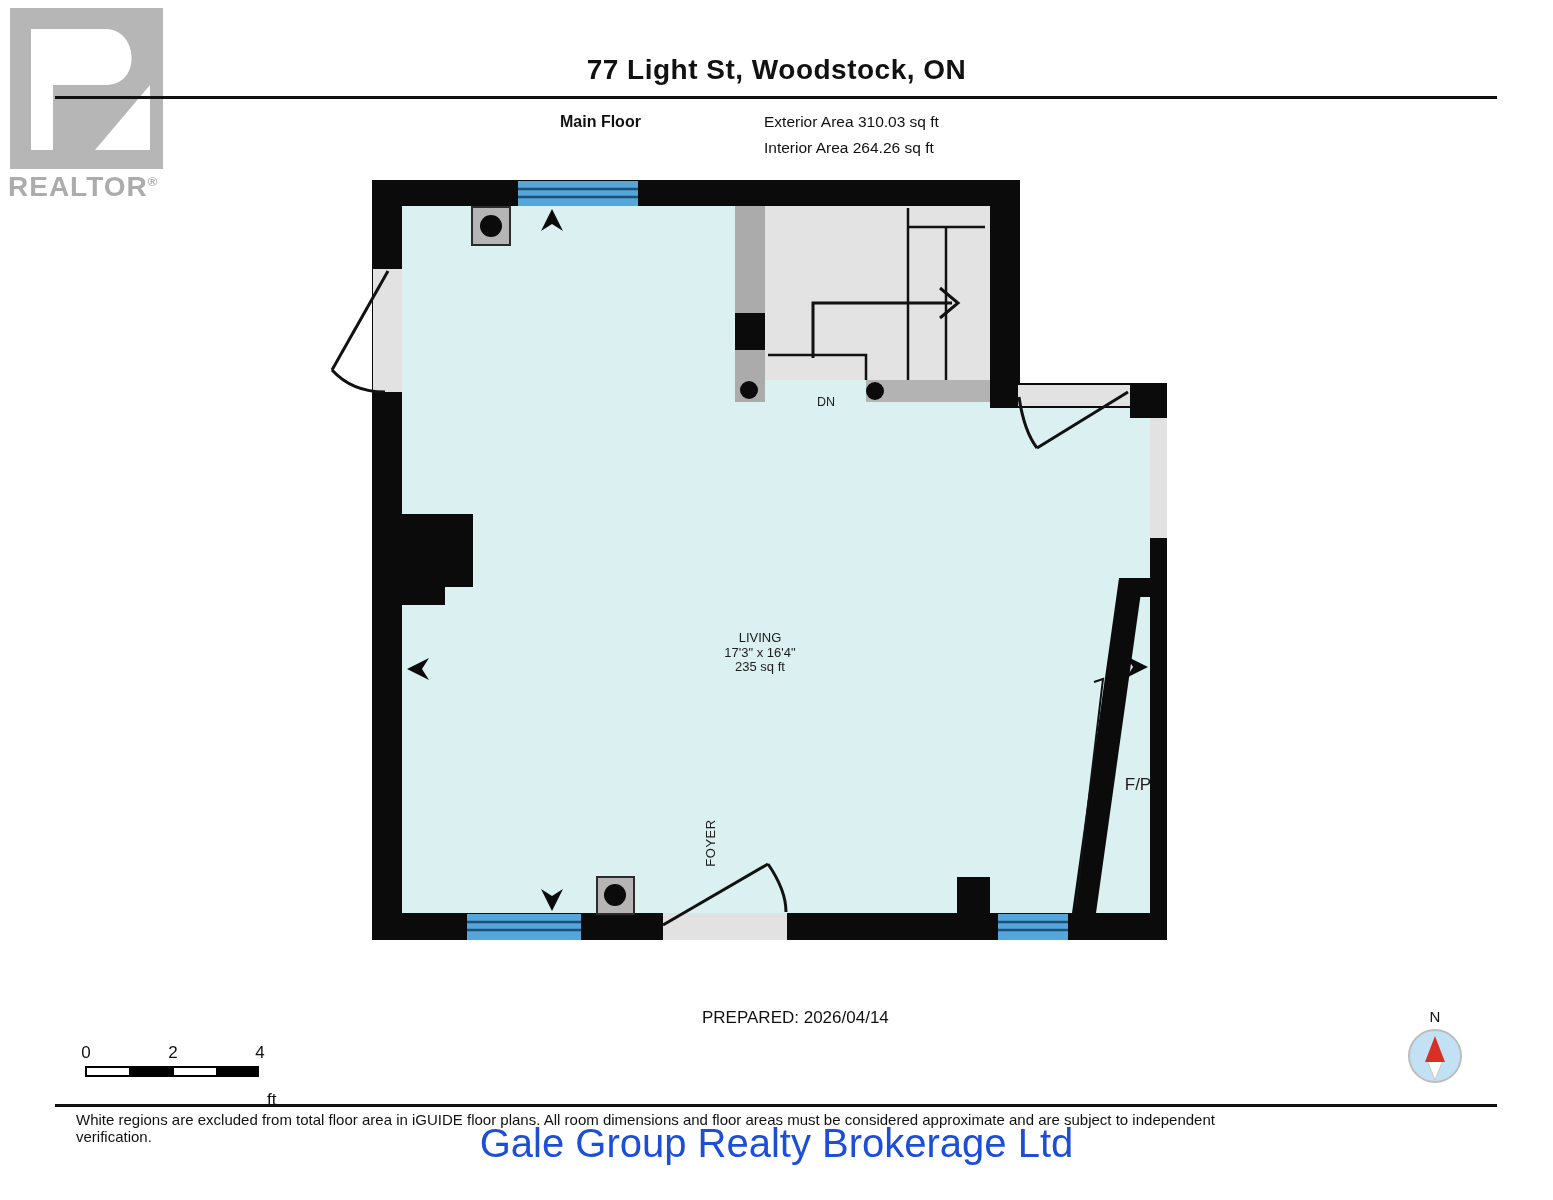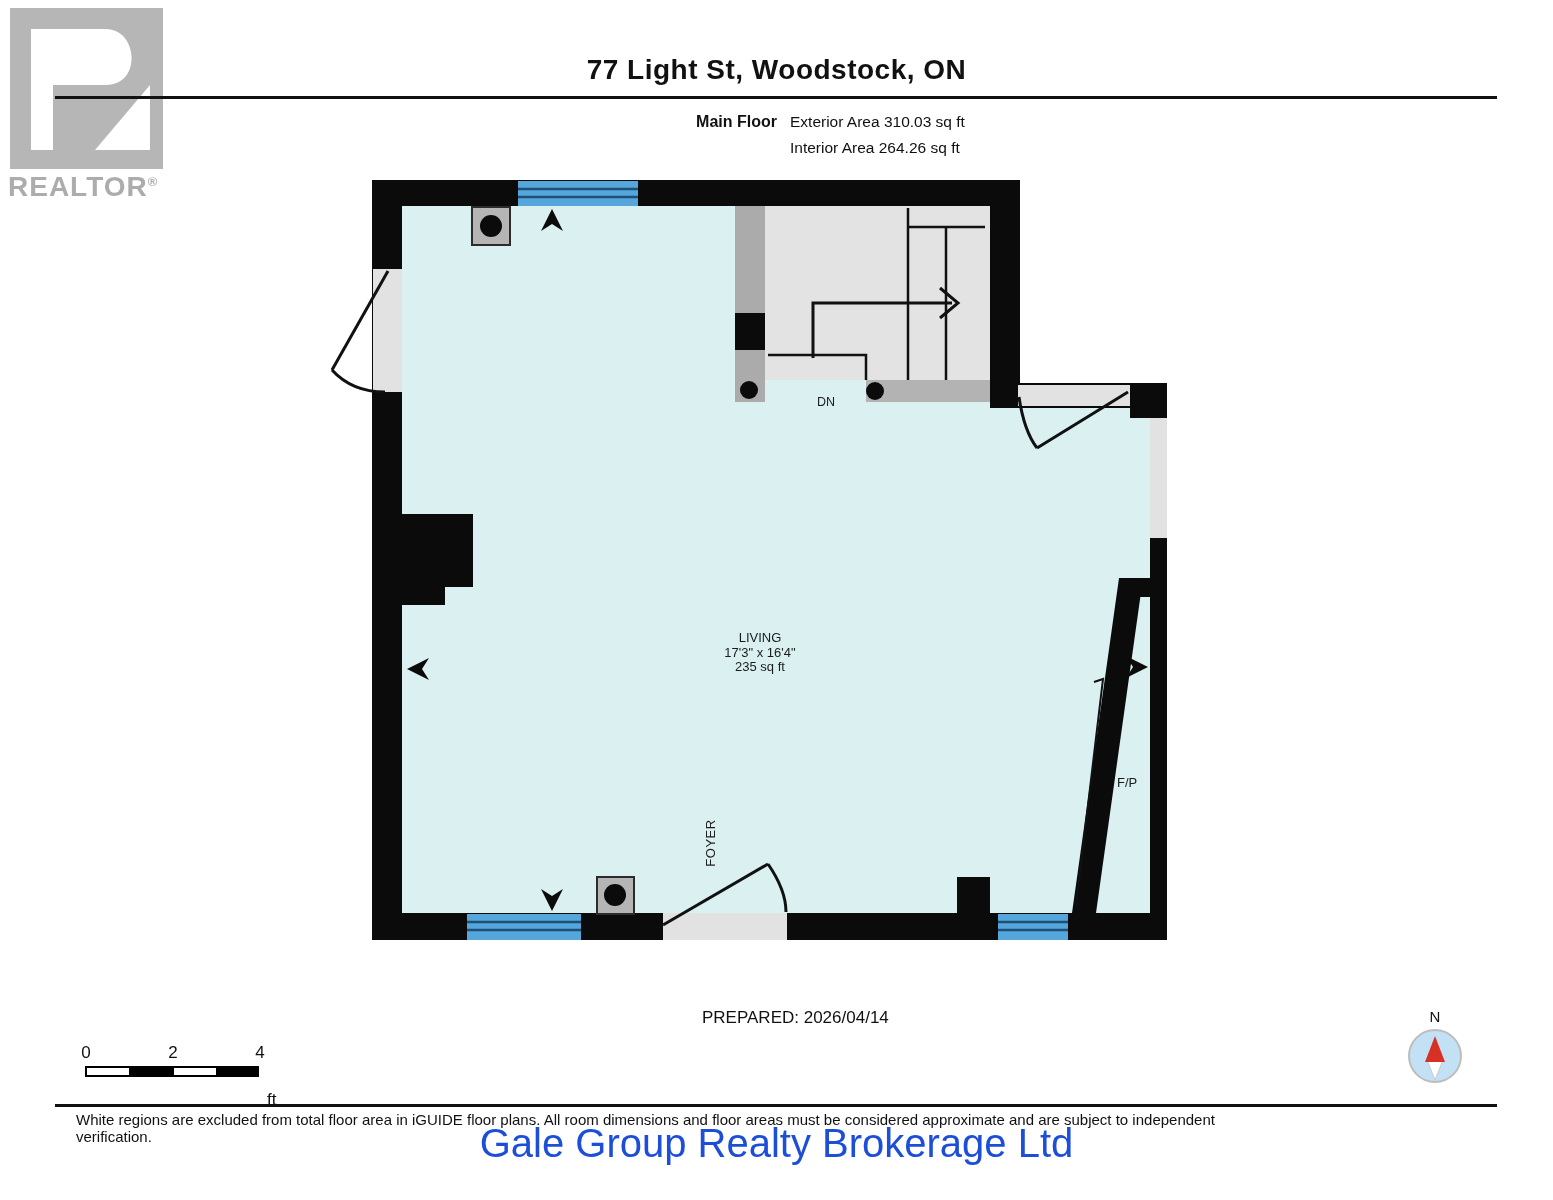--- a/index.html
+++ b/index.html
@@ -3,30 +3,30 @@
 <meta charset="utf-8">
 <style>
   html,body{margin:0;padding:0;background:#ffffff;}
   .page{position:relative;width:1553px;height:1200px;background:#ffffff;overflow:hidden;
         font-family:"Liberation Sans", sans-serif;color:#111;}
   .abs{position:absolute;}
   
   .title{left:0;top:54px;width:1553px;text-align:center;font-size:28px;font-weight:bold;letter-spacing:.5px;}
   .rule-top{left:55px;top:96px;width:1442px;height:3px;background:#111;}
   .rule-bottom{left:55px;top:1104px;width:1442px;height:3px;background:#111;}
-  .floor-label{left:560px;top:109px;width:217px;text-align:right;font-size:16px;font-weight:bold;line-height:26px;}
-  .area-lines{left:790px;top:109px;font-size:15.5px;line-height:26px;}
+  .floor-label{left:560px;top:109px;width:217px;font-size:16px;font-weight:bold;line-height:26px;}
+  .area-lines{left:764px;top:109px;font-size:15.5px;line-height:26px;}
   
   .logo-brand{left:8px;top:171px;font-size:28px;color:#acacac;letter-spacing:1px;font-weight:bold;}
   .logo-brand sup{font-size:13px;}
   
   .room-label{left:660px;top:631px;width:200px;text-align:center;font-size:13px;line-height:14.5px;color:#1c1c1c;}
   .lbl{font-size:12.5px;color:#1c1c1c;}
   .dn{left:793px;top:395px;width:42px;text-align:right;}
-  .fp{left:1117px;top:775px;width:42px;text-align:left;font-size:13px;}
+  .fp{left:1117px;top:775px;width:42px;text-align:center;font-size:17px;}
   .foyer{left:680px;top:813px;width:60px;height:60px;display:flex;align-items:center;justify-content:center;
          transform:rotate(-90deg);font-size:13px;letter-spacing:.5px;}
   
   .scale-num{top:1043px;width:18px;text-align:center;font-size:17px;}
   .scale-bar{left:85px;top:1066px;width:174px;height:11px;display:flex;}
   .scale-bar .sw{flex:1;background:#fff;border:2px solid #000;box-sizing:border-box;}
   .scale-bar .sb{flex:1;background:#000;}
   .scale-ft{left:267px;top:1060px;font-size:17px;margin-top:30px;}
   .prepared{left:702px;top:1008px;font-size:17px;}
   .compass-n{left:1405px;top:1008px;width:60px;text-align:center;font-size:15px;}

